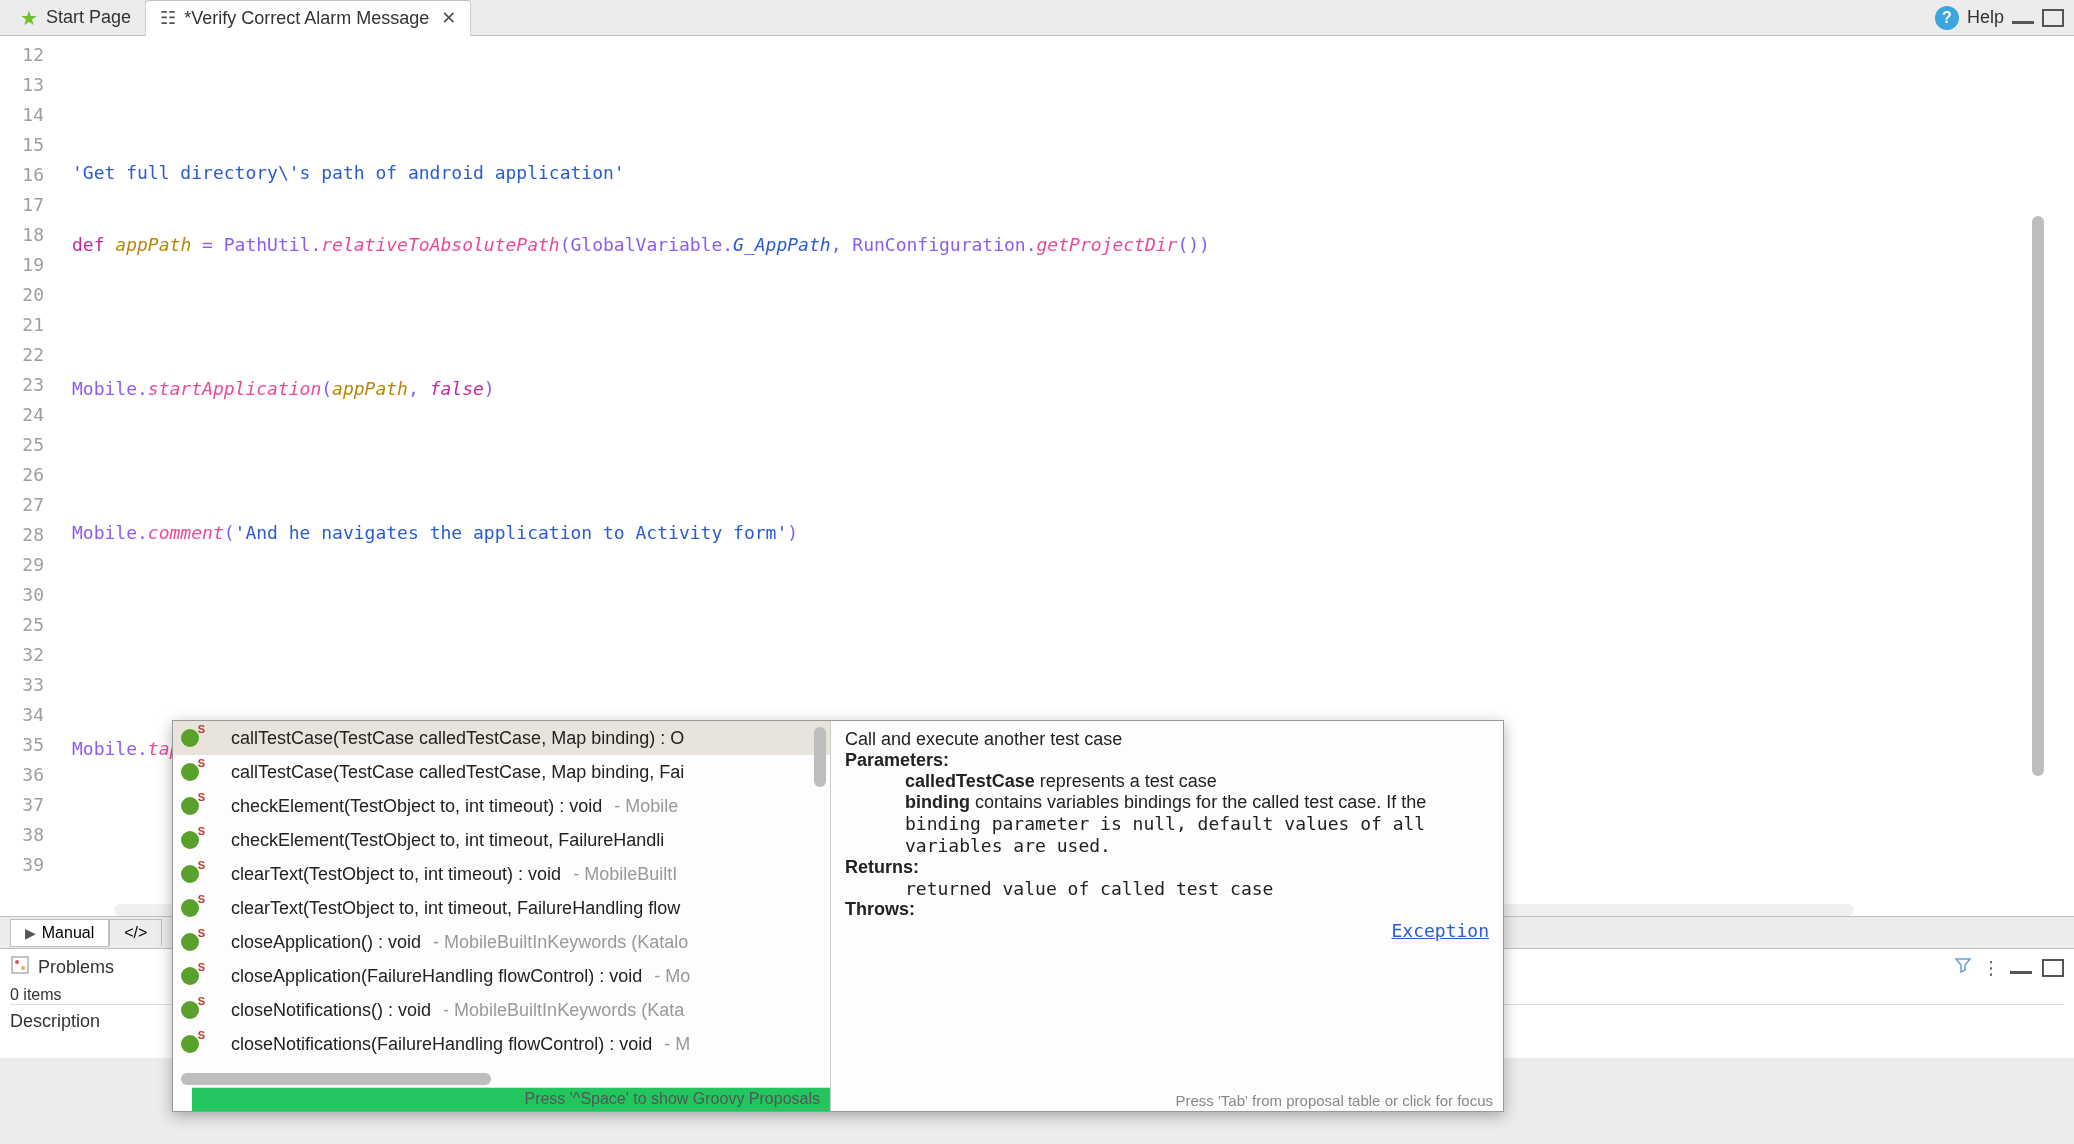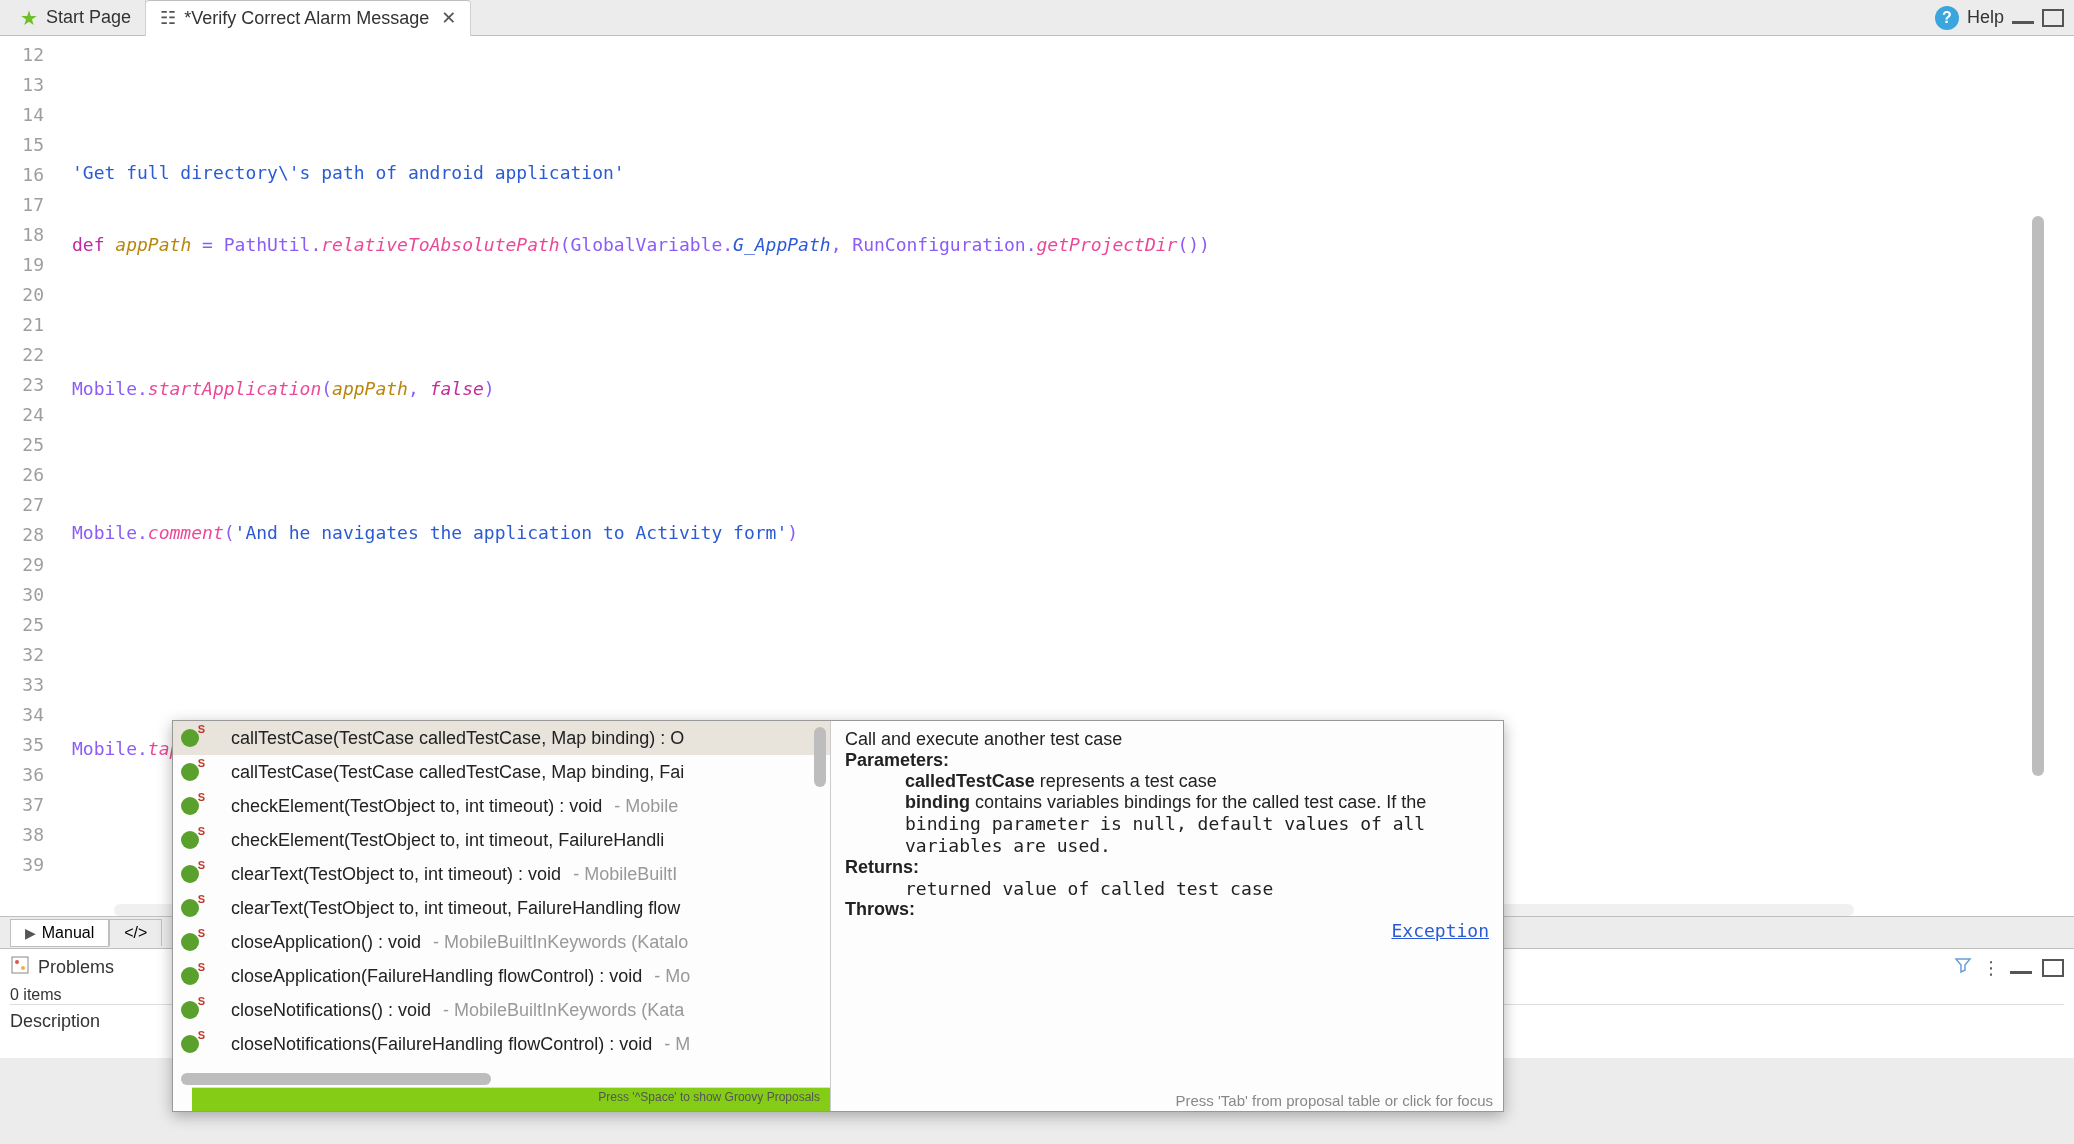--- a/index.html
+++ b/index.html
@@ -207,23 +207,23 @@
   font-size: 11px;
   font-weight: bold;
 }
 .ac-sig { color: #222; margin-left: 28px; }
 .ac-ctx { color: #999; margin-left: 12px; }
 .ac-footer {
   position: absolute;
   bottom: 0;
   left: 0; right: 0;
   height: 24px;
-  background: #84cc16;
+  background: #22c55e;
   border-top: 1px solid #ddd;
-  font-size: 12px;
+  font-size: 16px;
   color: #555;
   text-align: right;
   padding: 2px 10px;
   margin-left: 19px;
 }
 .ac-list-scroll {
   position: absolute;
   bottom: 26px;
   left: 8px;
   width: 310px;

